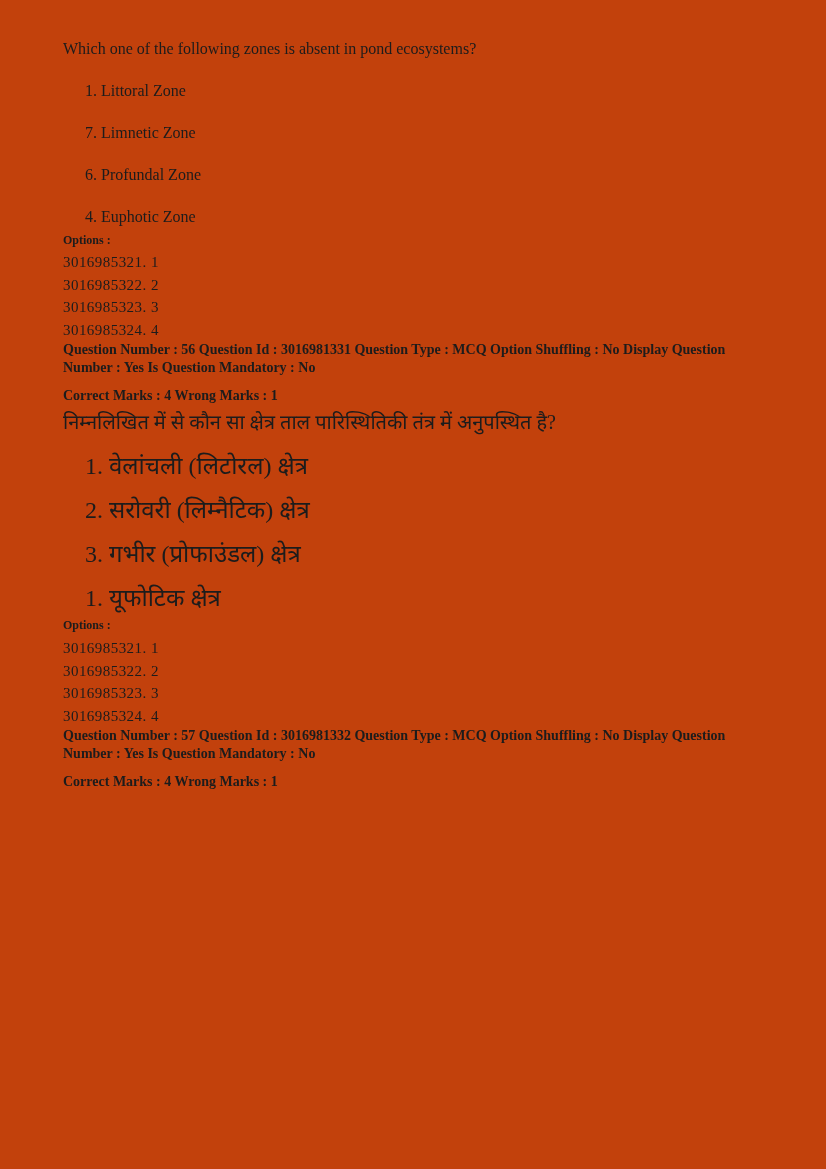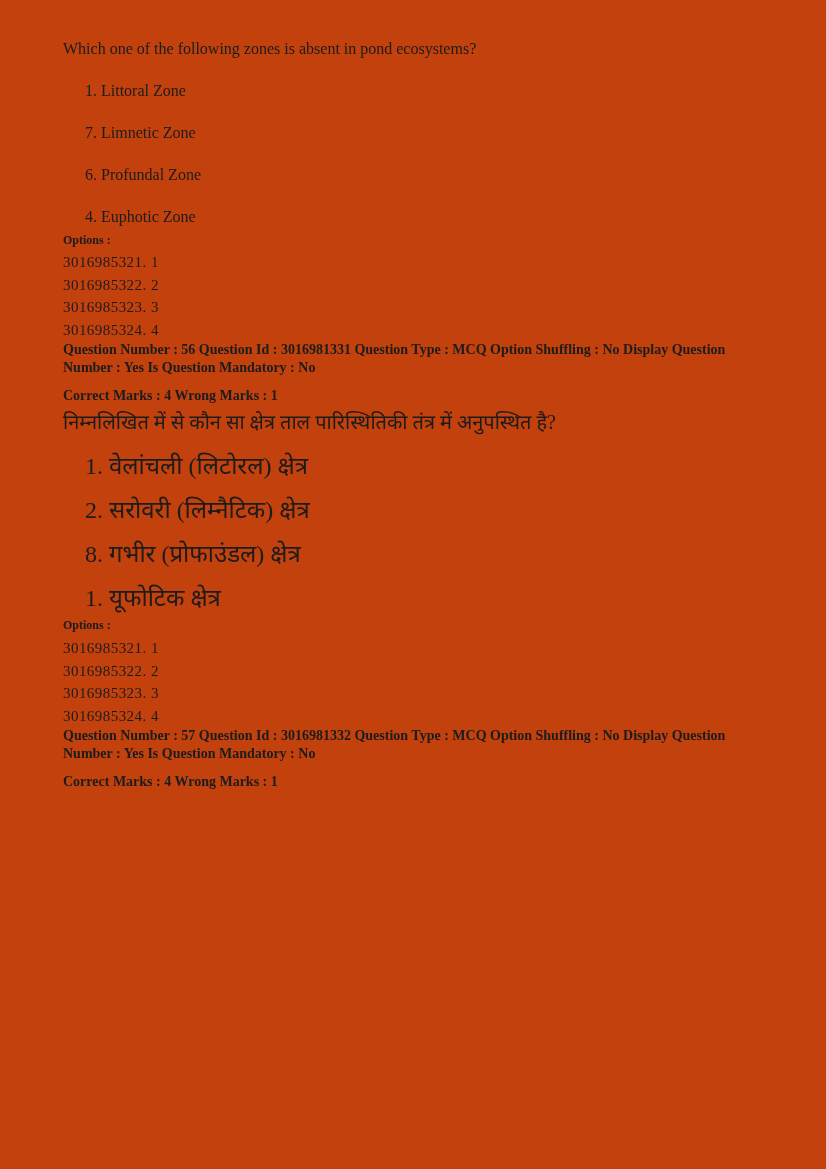--- a/index.html
+++ b/index.html
@@ -92,21 +92,21 @@
     <p>3016985324. 4</p>
   </div>
 
   <p class="meta">Question Number : 56 Question Id : 3016981331 Question Type : MCQ Option Shuffling : No Display Question Number : Yes Is Question Mandatory : No</p>
   <p class="marks">Correct Marks : 4 Wrong Marks : 1</p>
 
   <p class="q-hi">निम्नलिखित में से कौन सा क्षेत्र ताल पारिस्थितिकी तंत्र में अनुपस्थित है?</p>
 
   <p class="opt-hi">1. वेलांचली (लिटोरल) क्षेत्र</p>
   <p class="opt-hi">2. सरोवरी (लिम्नैटिक) क्षेत्र</p>
-  <p class="opt-hi">8. गभीर (प्रोफाउंडल) क्षेत्र</p>
+  <p class="opt-hi">3. गभीर (प्रोफाउंडल) क्षेत्र</p>
   <p class="opt-hi">1. यूफोटिक क्षेत्र</p>
 
   <p class="options-label second">Options :</p>
   <div class="ids second">
     <p>3016985321. 1</p>
     <p>3016985322. 2</p>
     <p>3016985323. 3</p>
     <p>3016985324. 4</p>
   </div>
 

